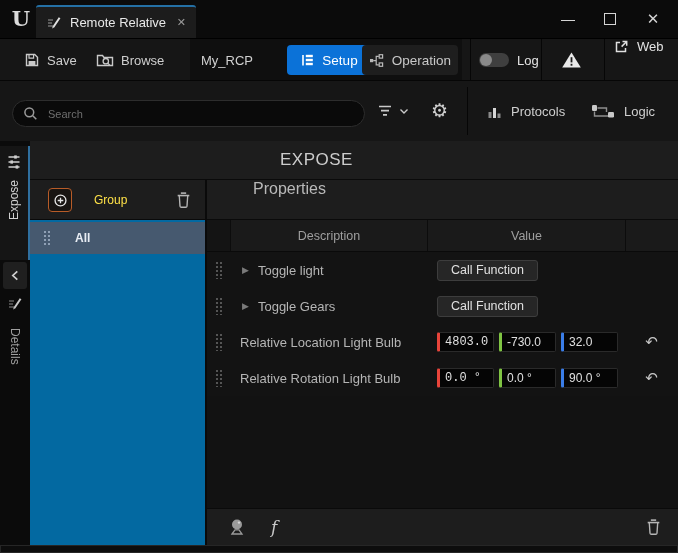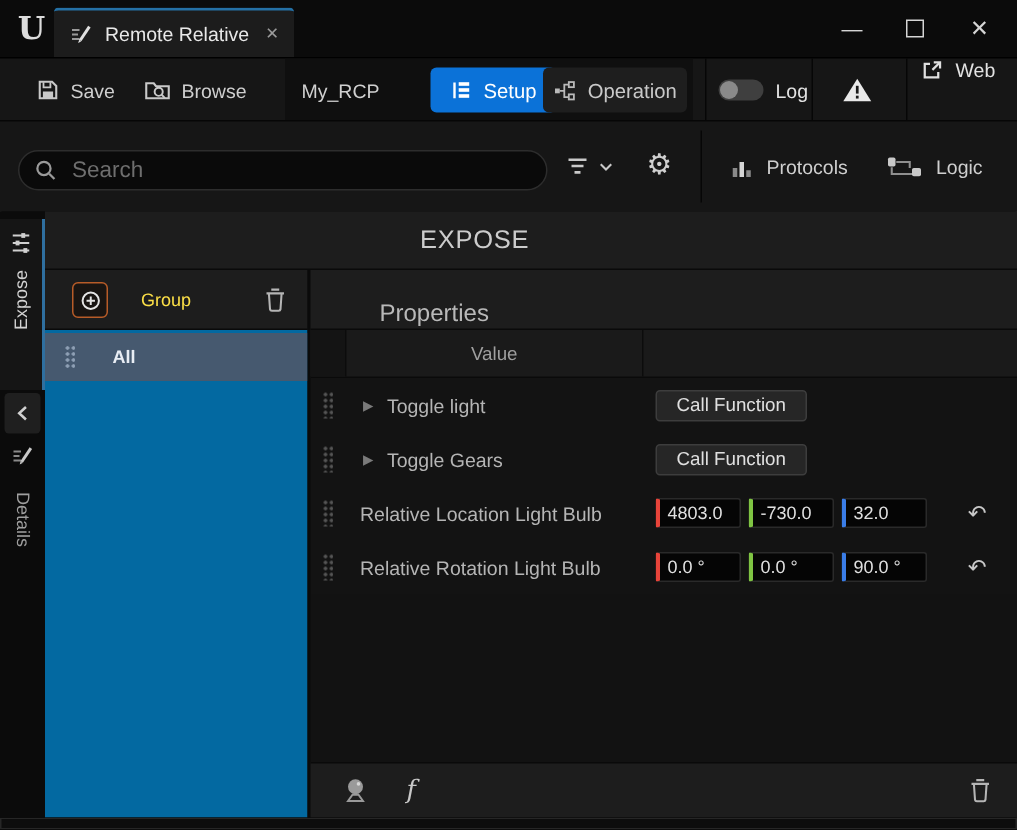--- a/index.html
+++ b/index.html
@@ -32,21 +32,21 @@
   .toggle{position:absolute;left:479px;top:14px;width:30px;height:14px;border-radius:7px;background:#3f3f3f;cursor:pointer;}
   .toggle .knob{position:absolute;left:1px;top:1px;width:12px;height:12px;border-radius:50%;background:#8a8a8a;}
   .tb-log{position:absolute;left:517px;top:0;height:42px;display:flex;align-items:center;color:#e3e3e3;font-size:13px;}
   .tb-warning{position:absolute;left:561px;top:12px;cursor:pointer;}
   .tb-web{position:absolute;left:613px;top:0;height:42px;display:flex;gap:8px;color:#e3e3e3;font-size:13px;cursor:pointer;}
 
   
   .searchrow{position:absolute;left:0;top:80px;width:678px;height:61px;background:#161616;border-top:1px solid #060606;box-sizing:border-box;}
   .search-pill{position:absolute;left:12px;top:19px;width:353px;height:27px;border-radius:14px;background:#0a0a0a;border:1px solid #2d2d2d;box-sizing:border-box;display:flex;align-items:center;}
   .search-pill svg{margin-left:10px;}
-  .search-pill input{flex:1;background:transparent;border:none;outline:none;color:#cfcfcf;font-size:15px;margin-left:8px;font-family:inherit;}
+  .search-pill input{flex:1;background:transparent;border:none;outline:none;color:#cfcfcf;font-size:11px;margin-left:8px;font-family:inherit;}
   .search-pill input::placeholder{color:#6e6e6e;}
   .filter-btn{position:absolute;left:377px;top:16px;height:28px;display:flex;align-items:center;gap:6px;cursor:pointer;}
   .gear{position:absolute;left:431px;top:11px;font-size:19px;color:#cfcfcf;cursor:pointer;line-height:38px;}
   .sr-sep{position:absolute;left:467px;top:6px;width:1px;height:48px;background:#060606;}
   .sr-btn{position:absolute;top:0;height:61px;display:flex;align-items:center;gap:9px;color:#cfcfcf;font-size:13px;cursor:pointer;}
   .sr-protocols{left:487px;}.sr-logic{left:591px;}
 
   
   .expose-header{position:absolute;left:30px;top:141px;width:648px;height:39px;background:#1d1d1d;border-bottom:1px solid #0a0a0a;box-sizing:border-box;display:flex;align-items:center;}
   .expose-title{margin-left:250px;color:#cccccc;font-size:17px;letter-spacing:.5px;}
@@ -68,39 +68,39 @@
   .group-list{position:absolute;left:30px;top:220px;width:175px;height:325px;background:#0369a1;}
   .group-row{position:absolute;left:0;top:2px;width:175px;height:32px;background:var(--selected-row);display:flex;align-items:center;cursor:pointer;}
   .group-row .grip{margin-left:13px;}
   .group-row-label{margin-left:25px;color:#e8edf4;font-size:12px;font-weight:bold;}
   .grip{width:7px;height:16px;background-image:radial-gradient(circle,#8fa0b5 1px,transparent 1.3px);background-size:4px 4px;}
   .grip.dim{background-image:radial-gradient(circle,#555 1px,transparent 1.3px);height:18px;}
 
   .panel-divider{position:absolute;left:205px;top:180px;width:2px;height:365px;background:#0a0a0a;}
 
   
-  .props-header{position:absolute;left:207px;top:180px;width:471px;height:40px;background:#1d1d1d;border-bottom:1px solid #0a0a0a;box-sizing:border-box;display:flex;align-items:flex-end;}
+  .props-header{position:absolute;left:207px;top:180px;width:471px;height:40px;background:#1d1d1d;border-bottom:1px solid #0a0a0a;box-sizing:border-box;display:flex;align-items:flex-start;}
   .props-title{margin-left:46px;color:#b9b9b9;font-size:16px;}
   .props-colrow{position:absolute;left:207px;top:220px;width:471px;height:32px;background:#1a1a1a;border-bottom:1px solid #0a0a0a;box-sizing:border-box;display:flex;}
   .col-grip{width:23px;background:#141414;}
   .col-desc{width:197px;display:flex;align-items:center;justify-content:center;color:#9f9f9f;font-size:12.5px;border-left:1px solid #0c0c0c;box-sizing:border-box;}
   .col-value{width:198px;display:flex;align-items:center;justify-content:center;color:#9f9f9f;font-size:12.5px;border-left:1px solid #0c0c0c;box-sizing:border-box;}
   .col-rest{flex:1;border-left:1px solid #0c0c0c;}
   .props-rows{position:absolute;left:207px;top:252px;width:471px;background:#131313;}
   .prow{height:36px;display:flex;align-items:center;}
   .cell-grip{width:23px;display:flex;justify-content:center;}
   .cell-desc{width:197px;display:flex;align-items:center;box-sizing:border-box;padding-left:12px;gap:9px;}
   .cell-desc.noexp{padding-left:10px;}
   .expander{color:#7a7a7a;font-size:9px;cursor:pointer;}
   .plabel{color:#b5b5b5;font-size:13px;white-space:nowrap;}
   .cell-value{width:198px;display:flex;align-items:center;box-sizing:border-box;padding-left:10px;gap:5px;}
   .cell-reset{flex:1;display:flex;justify-content:center;}
   .callfn{width:101px;height:21px;background:#262626;border:1px solid #3d3d3d;border-radius:3px;color:#e0e0e0;font-size:12.5px;font-family:inherit;cursor:pointer;}
   .vfield{width:57px;height:20px;background:#050505;border:1px solid #2a2a2a;border-left:3px solid #888;border-radius:2px;box-sizing:border-box;display:flex;align-items:center;padding-left:5px;color:#e0e0e0;font-size:12px;cursor:text;}
-  .ax-x{border-left-color:var(--axis-x);}
+  .ax-x{border-left-color:var(--axis-x);font-family:Liberation Mono, monospace;}
   .ax-y{border-left-color:var(--axis-y);}
   .ax-z{border-left-color:var(--axis-z);}
   .undo{color:#c8c8c8;font-size:15px;cursor:pointer;}
   .props-filler{position:absolute;left:207px;top:396px;width:471px;height:112px;background:#121212;}
 
   
   .bottom-bar{position:absolute;left:207px;top:508px;width:471px;height:37px;background:#1d1d1d;border-top:1px solid #0a0a0a;box-sizing:border-box;display:flex;align-items:center;}
   .bb-cam{margin-left:20px;cursor:pointer;}
   .bb-fn{margin-left:24px;color:#c8c8c8;font-size:17px;font-style:italic;font-family:"DejaVu Serif",serif;cursor:pointer;}
   .bb-trash{margin-left:auto;margin-right:16px;cursor:pointer;}
@@ -296,20 +296,21 @@
   </div>
 
   <div class="panel-divider"></div>
 
   <div class="props-header">
     <span class="props-title">Properties</span>
   </div>
 
   <div class="props-colrow">
     <div class="col-grip"></div>
+    <div class="col-desc">Description</div>
     <div class="col-value">Value</div>
     <div class="col-rest"></div>
   </div>
 
   <div class="props-rows">
 
     <div class="prow">
       <div class="cell-grip">
           <span class="grip dim"></span>
         </div>

